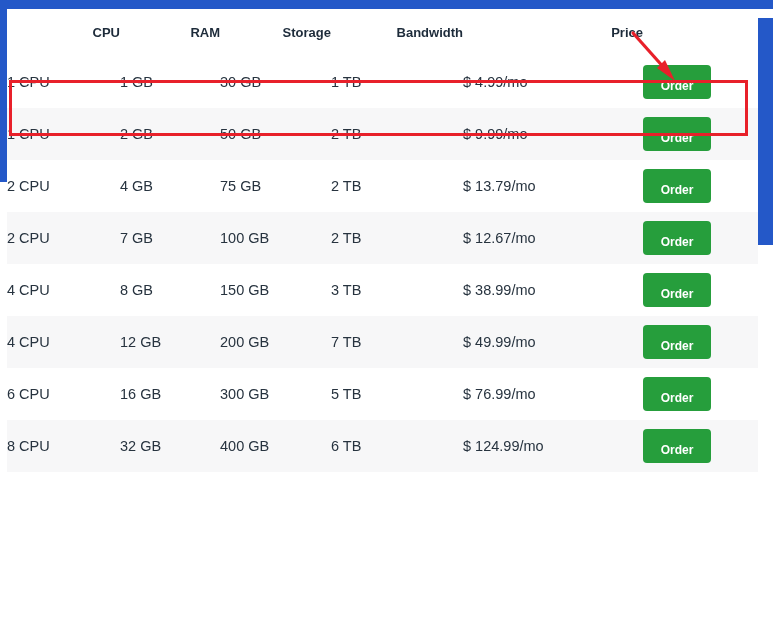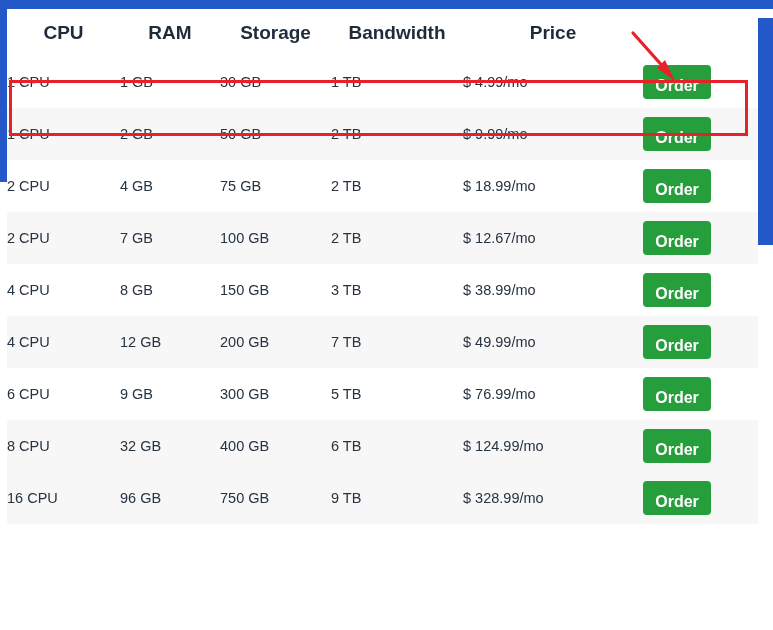--- a/index.html
+++ b/index.html
@@ -71,22 +71,22 @@
   }
 
   
   table.pricing {
     width: 100%;
     border-collapse: collapse;
     table-layout: fixed;
   }
 
   table.pricing thead th {
-    text-align: center;
-    font-size: 19px;
+    text-align: right;
+    font-size: 13px;
     font-weight: 700;
     color: #1d2b3a;
     padding: 0;
     height: 47px;
     vertical-align: middle;
   }
 
   table.pricing tbody td {
     text-align: left;
     font-size: 14.5px;
@@ -113,21 +113,21 @@
   .cell-pad-bw { padding-left: 24px; }
   .cell-pad-price { padding-left: 25px; }
 
   td.action-cell { text-align: right; padding-right: 9px; }
 
   .order-btn {
     display: inline-block;
     background: #269e3c;
     color: #ffffff;
     font-family: "Liberation Sans", sans-serif;
-    font-size: 16px;
+    font-size: 12px;
     font-weight: 700;
     line-height: 34px;
     height: 34px;
     width: 68px;
     text-align: center;
     border: none;
     border-radius: 4px;
     cursor: pointer;
     padding: 4px;
   }
@@ -202,21 +202,21 @@
             <td class="cell-pad">50 GB</td>
             <td class="cell-pad-bw">2 TB</td>
             <td class="cell-pad-price">$ 9.99/mo</td>
             <td class="action-cell"><button class="order-btn">Order</button></td>
           </tr>
           <tr class="odd">
             <td class="cell-pad">2 CPU</td>
             <td class="cell-pad">4 GB</td>
             <td class="cell-pad">75 GB</td>
             <td class="cell-pad-bw">2 TB</td>
-            <td class="cell-pad-price">$ 18.99/mo</td>
+            <td class="cell-pad-price">$ 13.79/mo</td>
             <td class="action-cell"><button class="order-btn">Order</button></td>
           </tr>
           <tr class="even">
             <td class="cell-pad">2 CPU</td>
             <td class="cell-pad">7 GB</td>
             <td class="cell-pad">100 GB</td>
             <td class="cell-pad-bw">2 TB</td>
             <td class="cell-pad-price">$ 12.67/mo</td>
             <td class="action-cell"><button class="order-btn">Order</button></td>
           </tr>
@@ -231,42 +231,34 @@
           <tr class="even">
             <td class="cell-pad">4 CPU</td>
             <td class="cell-pad">12 GB</td>
             <td class="cell-pad">200 GB</td>
             <td class="cell-pad-bw">7 TB</td>
             <td class="cell-pad-price">$ 49.99/mo</td>
             <td class="action-cell"><button class="order-btn">Order</button></td>
           </tr>
           <tr class="odd">
             <td class="cell-pad">6 CPU</td>
-            <td class="cell-pad">9 GB</td>
+            <td class="cell-pad">16 GB</td>
             <td class="cell-pad">300 GB</td>
             <td class="cell-pad-bw">5 TB</td>
             <td class="cell-pad-price">$ 76.99/mo</td>
             <td class="action-cell"><button class="order-btn">Order</button></td>
           </tr>
           <tr class="even">
             <td class="cell-pad">8 CPU</td>
             <td class="cell-pad">32 GB</td>
             <td class="cell-pad">400 GB</td>
             <td class="cell-pad-bw">6 TB</td>
             <td class="cell-pad-price">$ 124.99/mo</td>
             <td class="action-cell"><button class="order-btn">Order</button></td>
           </tr>
-          <tr class="even">
-            <td class="cell-pad">16 CPU</td>
-            <td class="cell-pad">96 GB</td>
-            <td class="cell-pad">750 GB</td>
-            <td class="cell-pad-bw">9 TB</td>
-            <td class="cell-pad-price">$ 328.99/mo</td>
-            <td class="action-cell"><button class="order-btn">Order</button></td>
-          </tr>
         </tbody>
     </table>
   </div>
 
   <div class="highlight-box"></div>
 
   <svg class="arrow-annotation" viewBox="0 0 66 62">
     <line x1="13" y1="9" x2="46" y2="46" stroke="#e8202a" stroke-width="3.2" stroke-linecap="round"></line>
     <polygon points="55,57 37,44 45,36" fill="#e8202a"></polygon>
   </svg>

